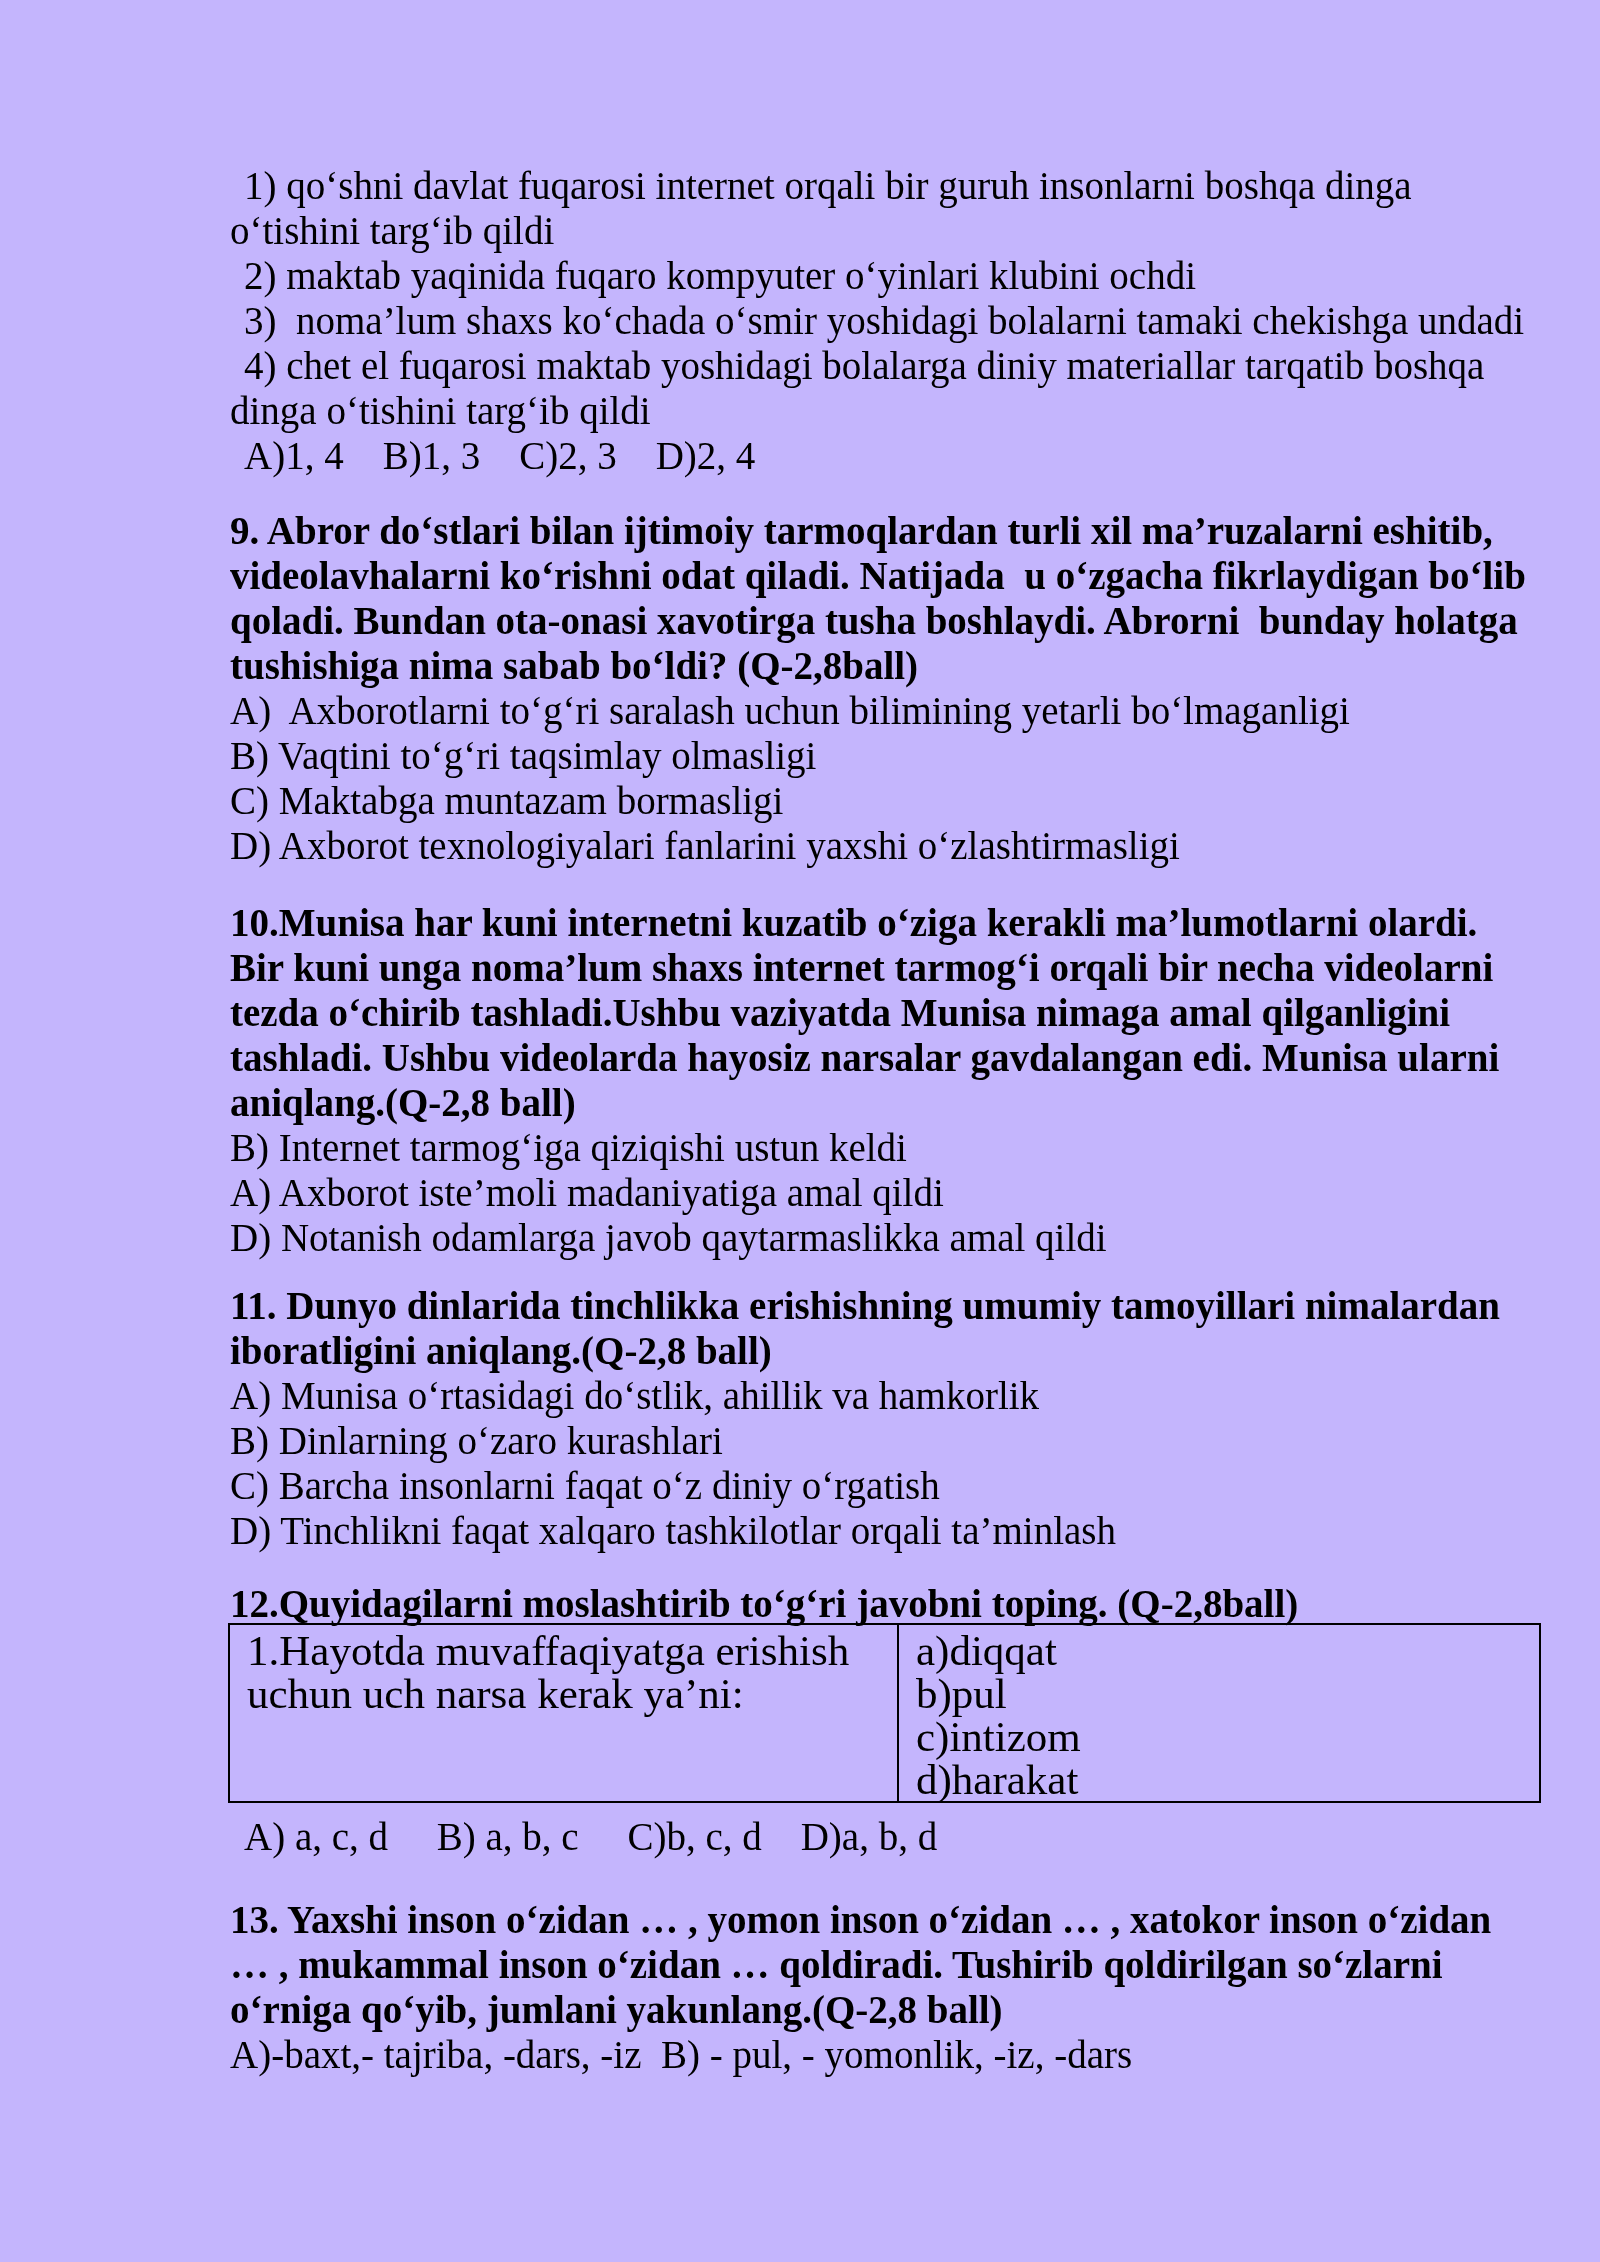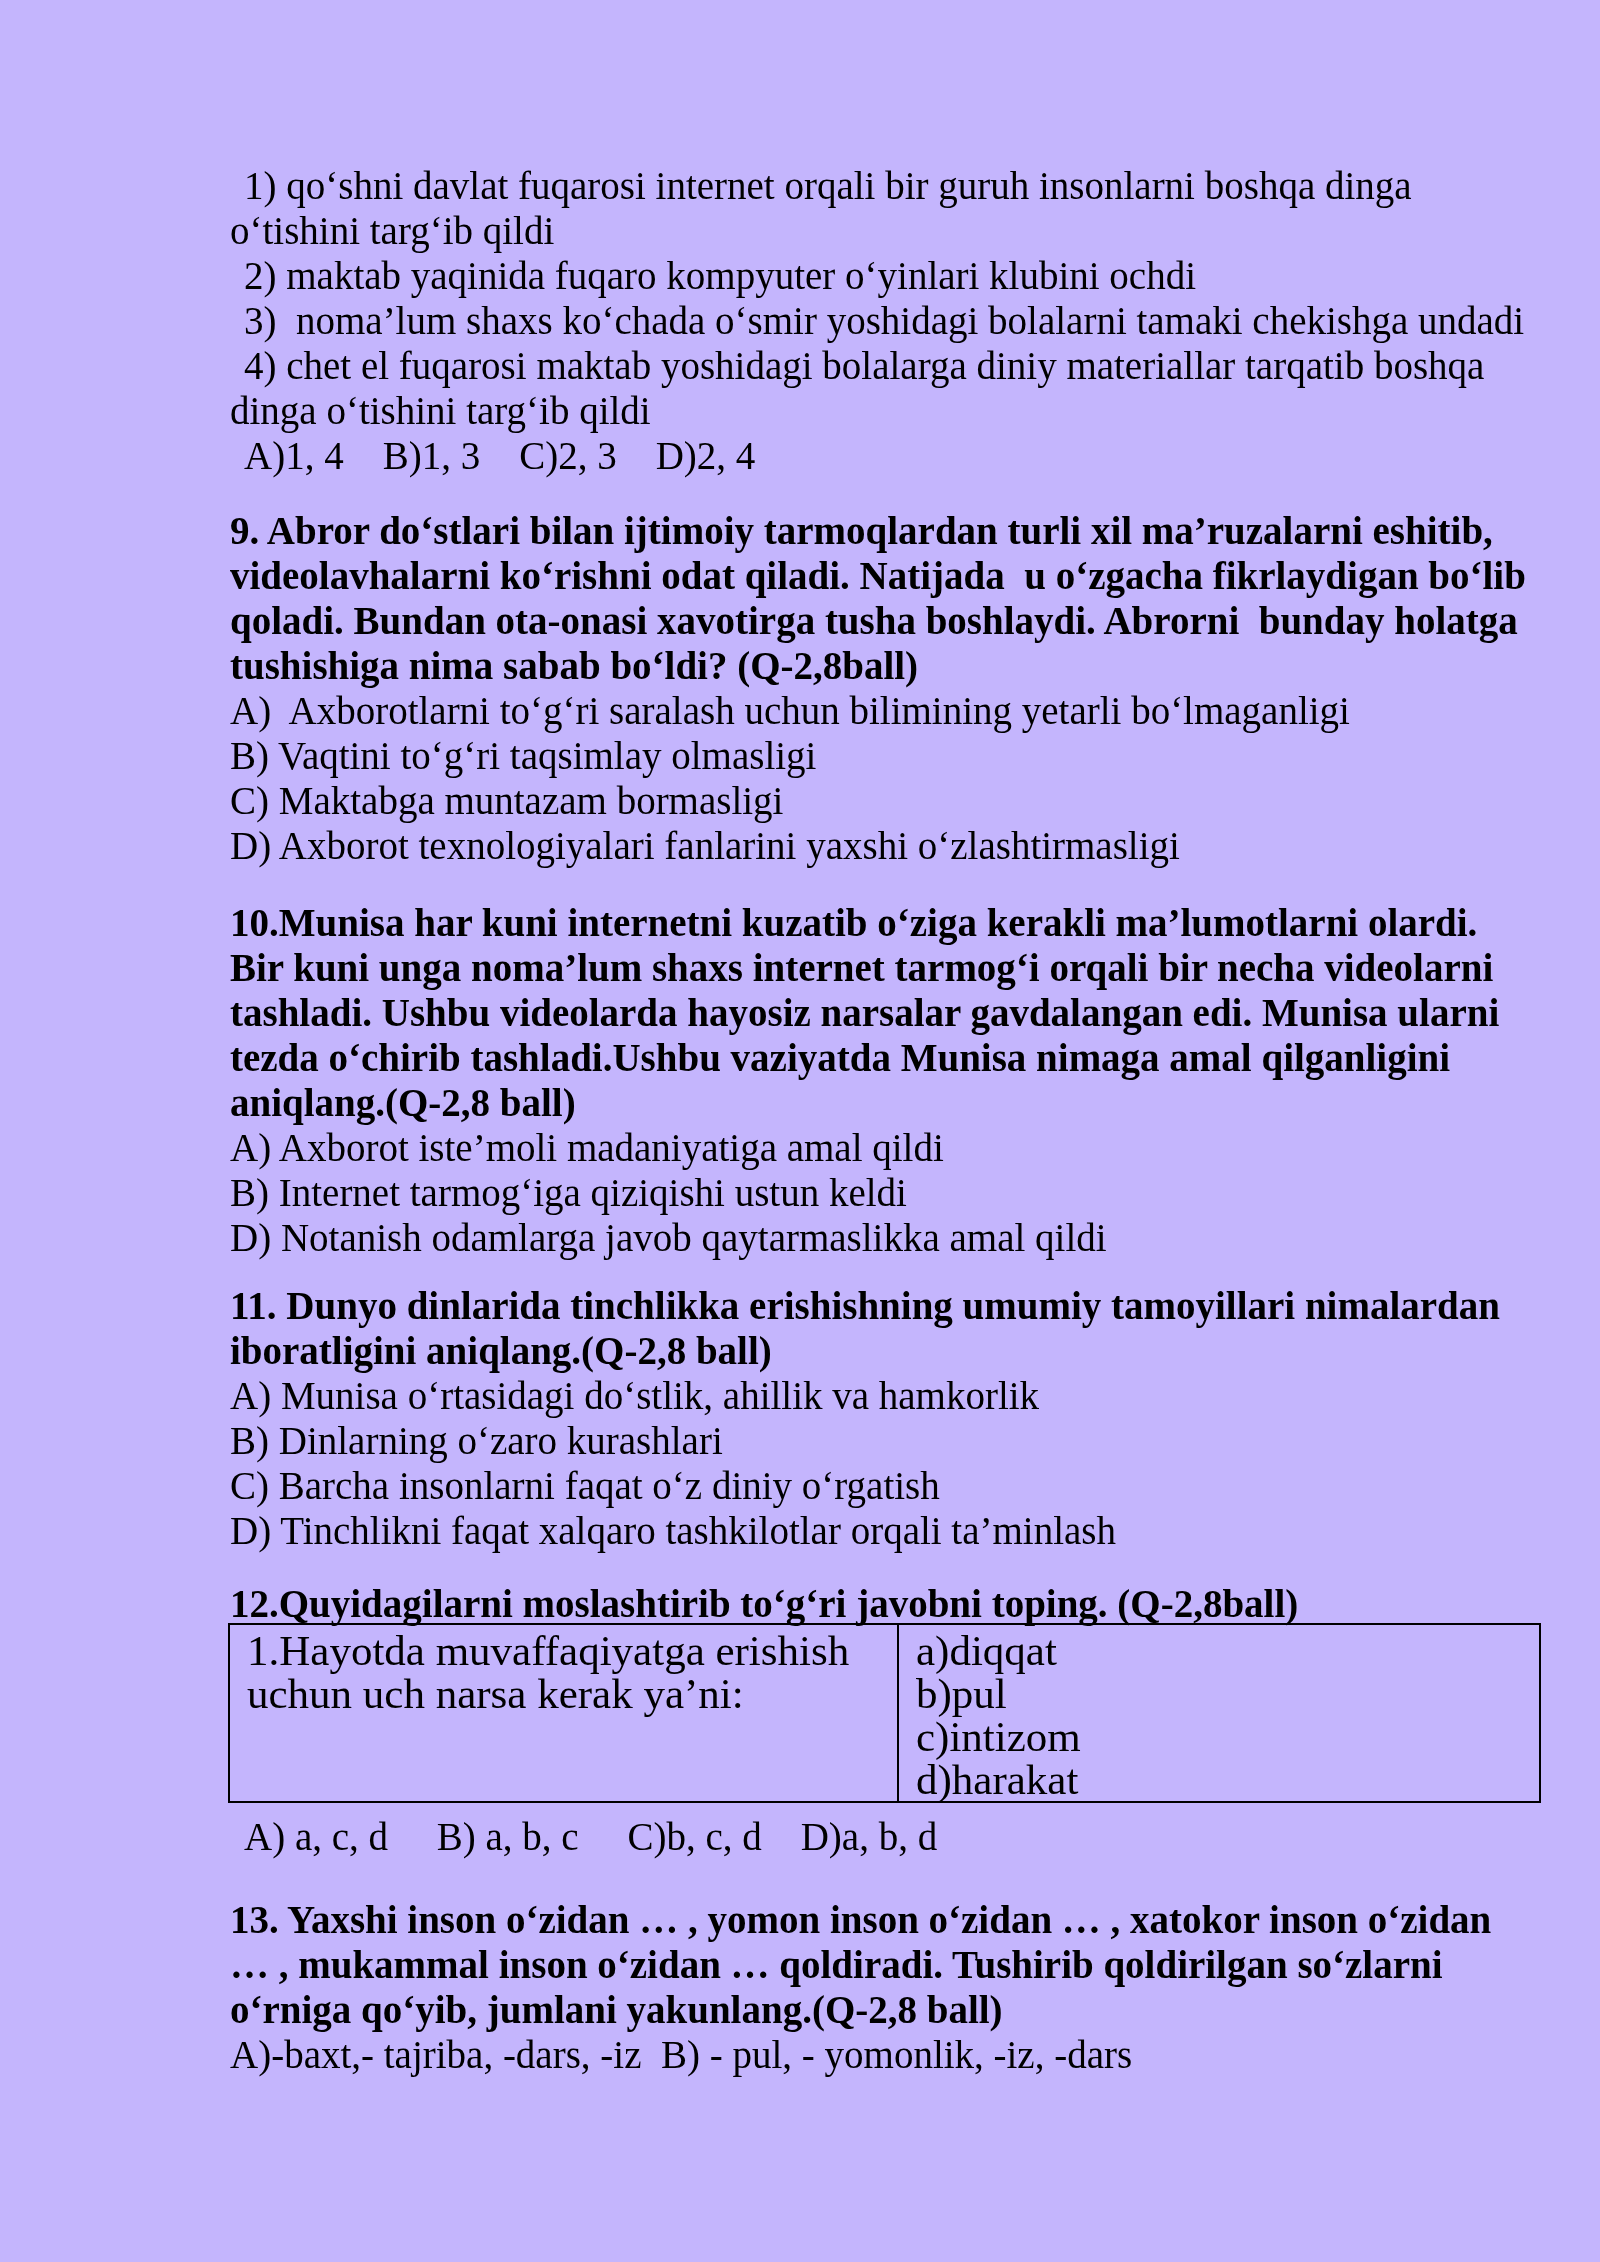--- a/index.html
+++ b/index.html
@@ -78,25 +78,25 @@
       <div class="line bold">tushishiga nima sabab bo‘ldi? (Q-2,8ball)</div>
       <div class="line">A)  Axborotlarni to‘g‘ri saralash uchun bilimining yetarli bo‘lmaganligi</div>
       <div class="line">B) Vaqtini to‘g‘ri taqsimlay olmasligi</div>
       <div class="line">C) Maktabga muntazam bormasligi</div>
       <div class="line">D) Axborot texnologiyalari fanlarini yaxshi o‘zlashtirmasligi</div>
     </div>
 
     <div class="q10">
       <div class="line bold">10.Munisa har kuni internetni kuzatib o‘ziga kerakli ma’lumotlarni olardi.</div>
       <div class="line bold">Bir kuni unga noma’lum shaxs internet tarmog‘i orqali bir necha videolarni</div>
+      <div class="line bold">tezda o‘chirib tashladi.Ushbu vaziyatda Munisa nimaga amal qilganligini</div>
       <div class="line bold">tashladi. Ushbu videolarda hayosiz narsalar gavdalangan edi. Munisa ularni</div>
-      <div class="line bold">tezda o‘chirib tashladi.Ushbu vaziyatda Munisa nimaga amal qilganligini</div>
       <div class="line bold">aniqlang.(Q-2,8 ball)</div>
+      <div class="line">B) Internet tarmog‘iga qiziqishi ustun keldi</div>
       <div class="line">A) Axborot iste’moli madaniyatiga amal qildi</div>
-      <div class="line">B) Internet tarmog‘iga qiziqishi ustun keldi</div>
       <div class="line">D) Notanish odamlarga javob qaytarmaslikka amal qildi</div>
     </div>
 
     <div class="q11">
       <div class="line bold">11. Dunyo dinlarida tinchlikka erishishning umumiy tamoyillari nimalardan</div>
       <div class="line bold">iboratligini aniqlang.(Q-2,8 ball)</div>
       <div class="line">A) Munisa o‘rtasidagi do‘stlik, ahillik va hamkorlik</div>
       <div class="line">B) Dinlarning o‘zaro kurashlari</div>
       <div class="line">C) Barcha insonlarni faqat o‘z diniy o‘rgatish</div>
       <div class="line">D) Tinchlikni faqat xalqaro tashkilotlar orqali ta’minlash</div>

